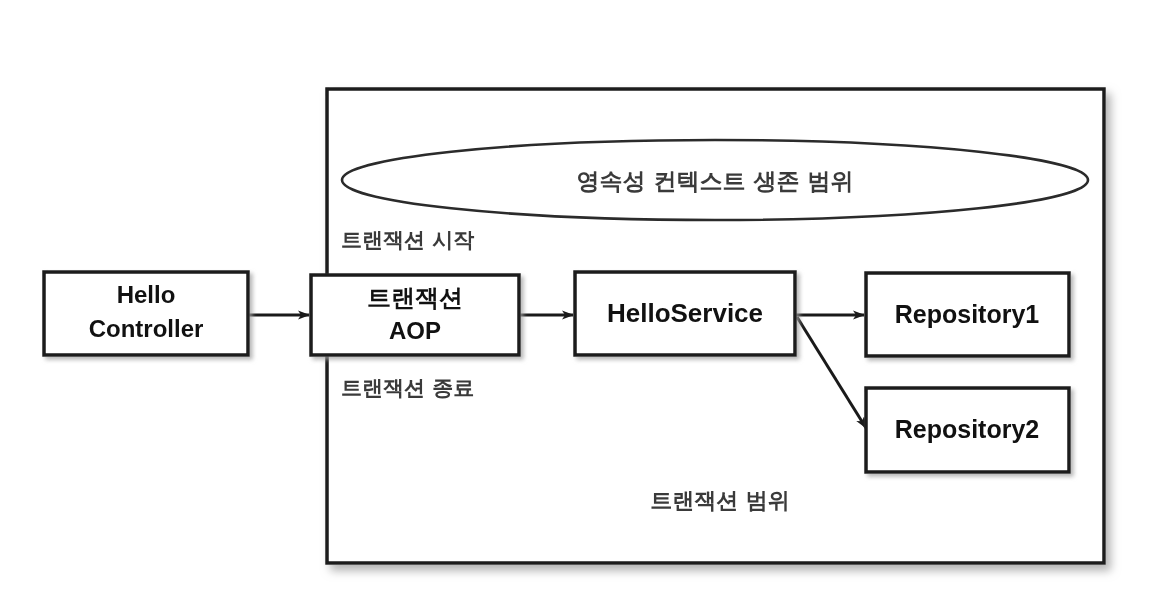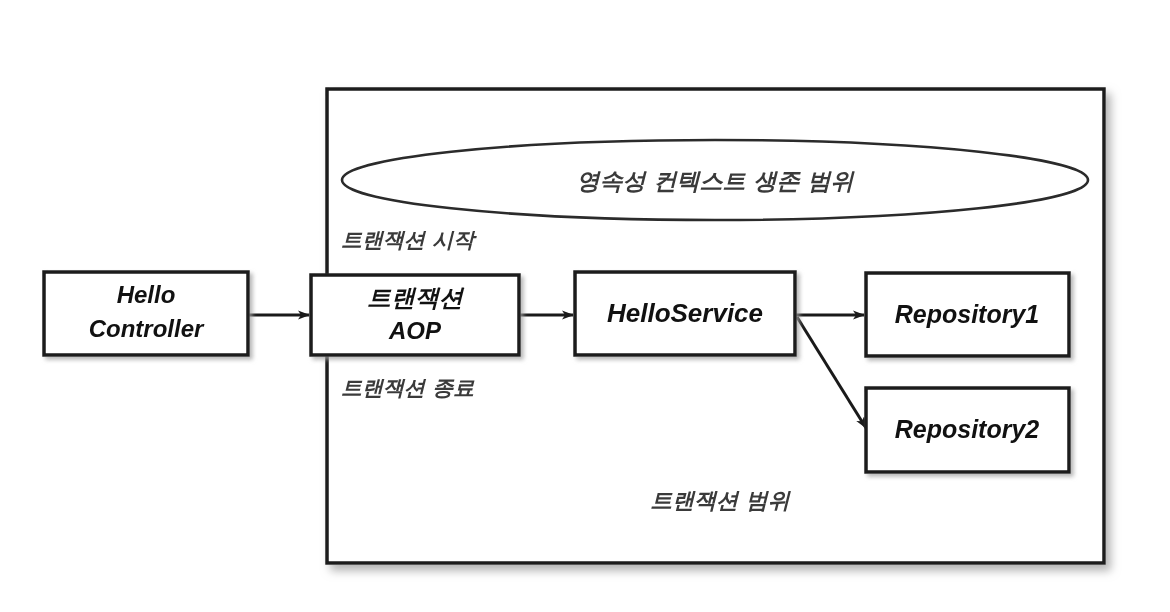--- a/index.html
+++ b/index.html
@@ -9,21 +9,20 @@
   }
   body {
     font-family: "Liberation Sans", "DejaVu Sans", sans-serif;
   }
   #canvas {
     position: relative;
     width: 1170px;
     height: 612px;
     background: #ffffff;
     overflow: hidden;
-    font-style: italic;
   }
   #diagram-svg {
     position: absolute;
     left: 0;
     top: 0;
     width: 1170px;
     height: 612px;
     display: block;
   }
   .box-label {

